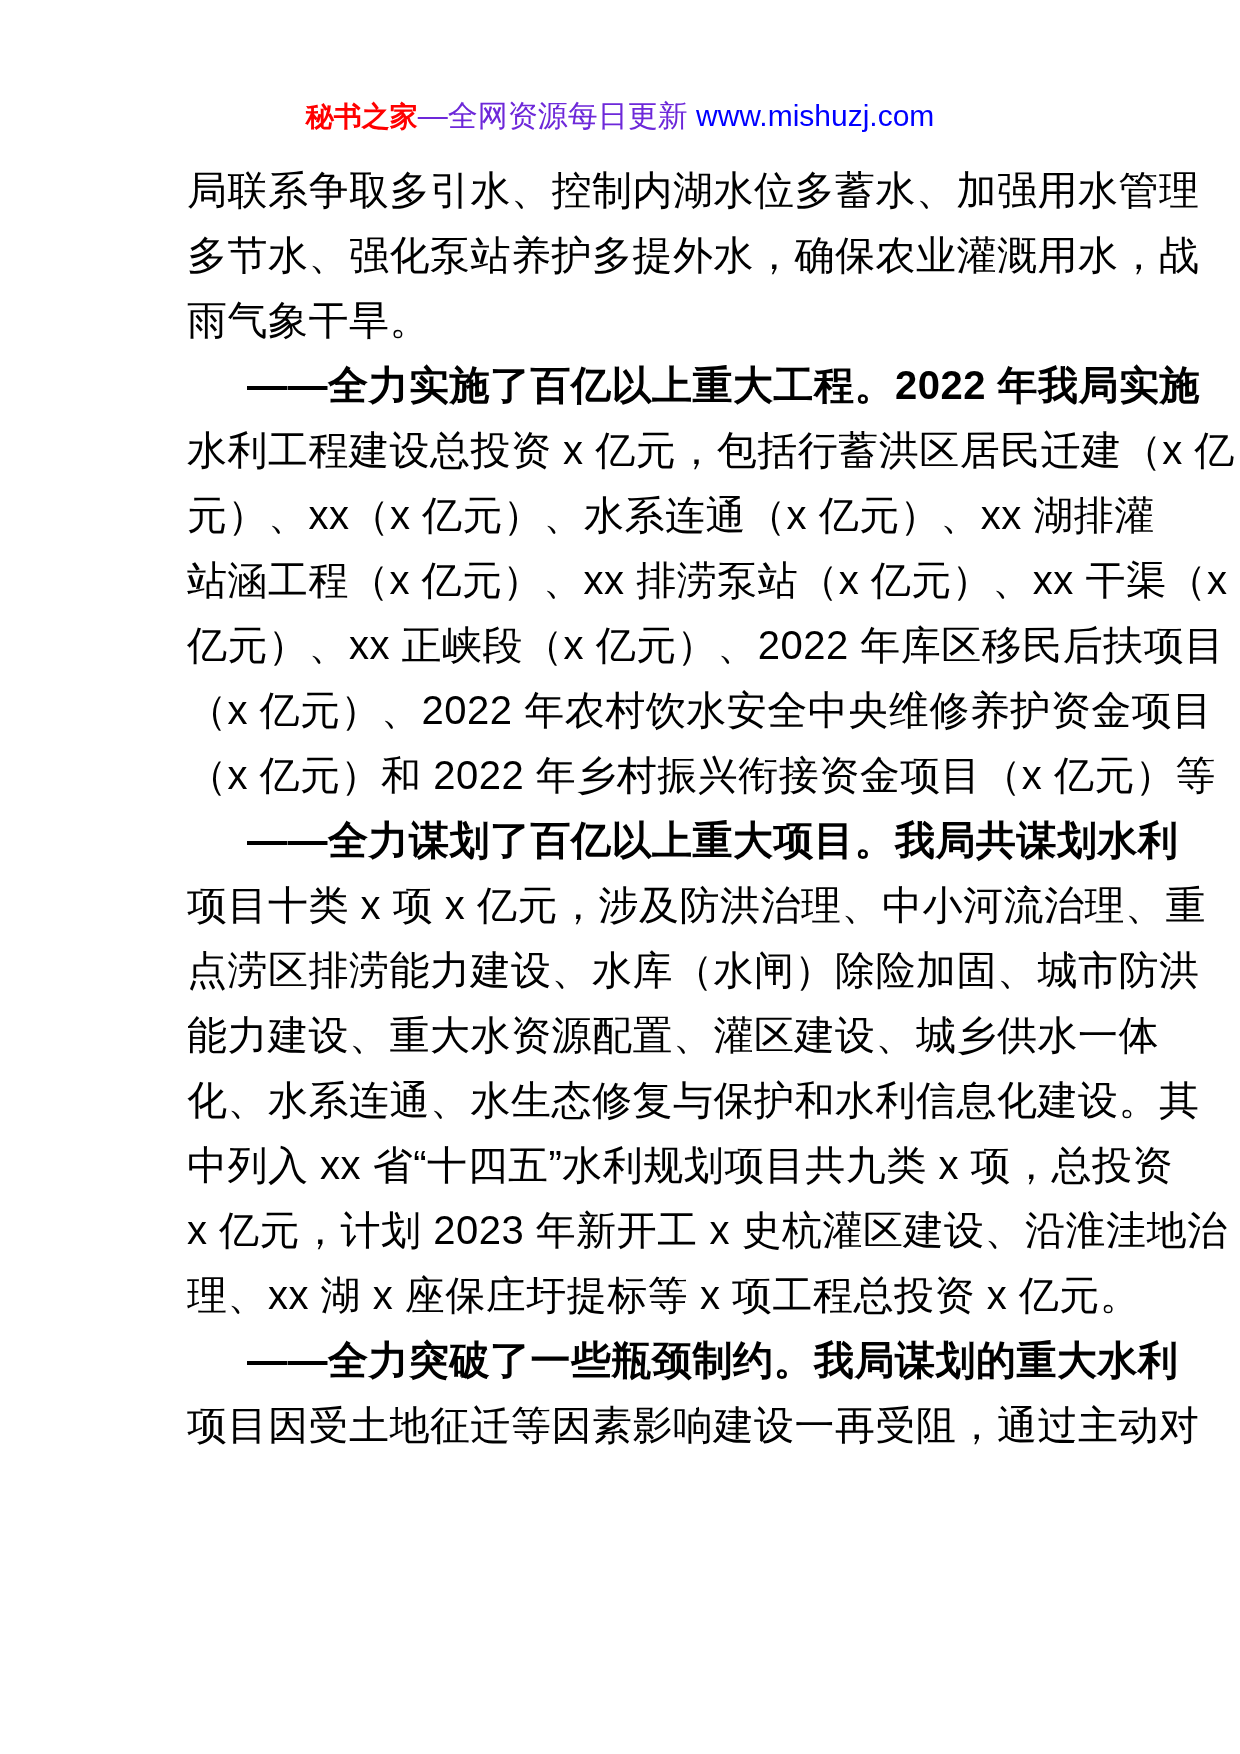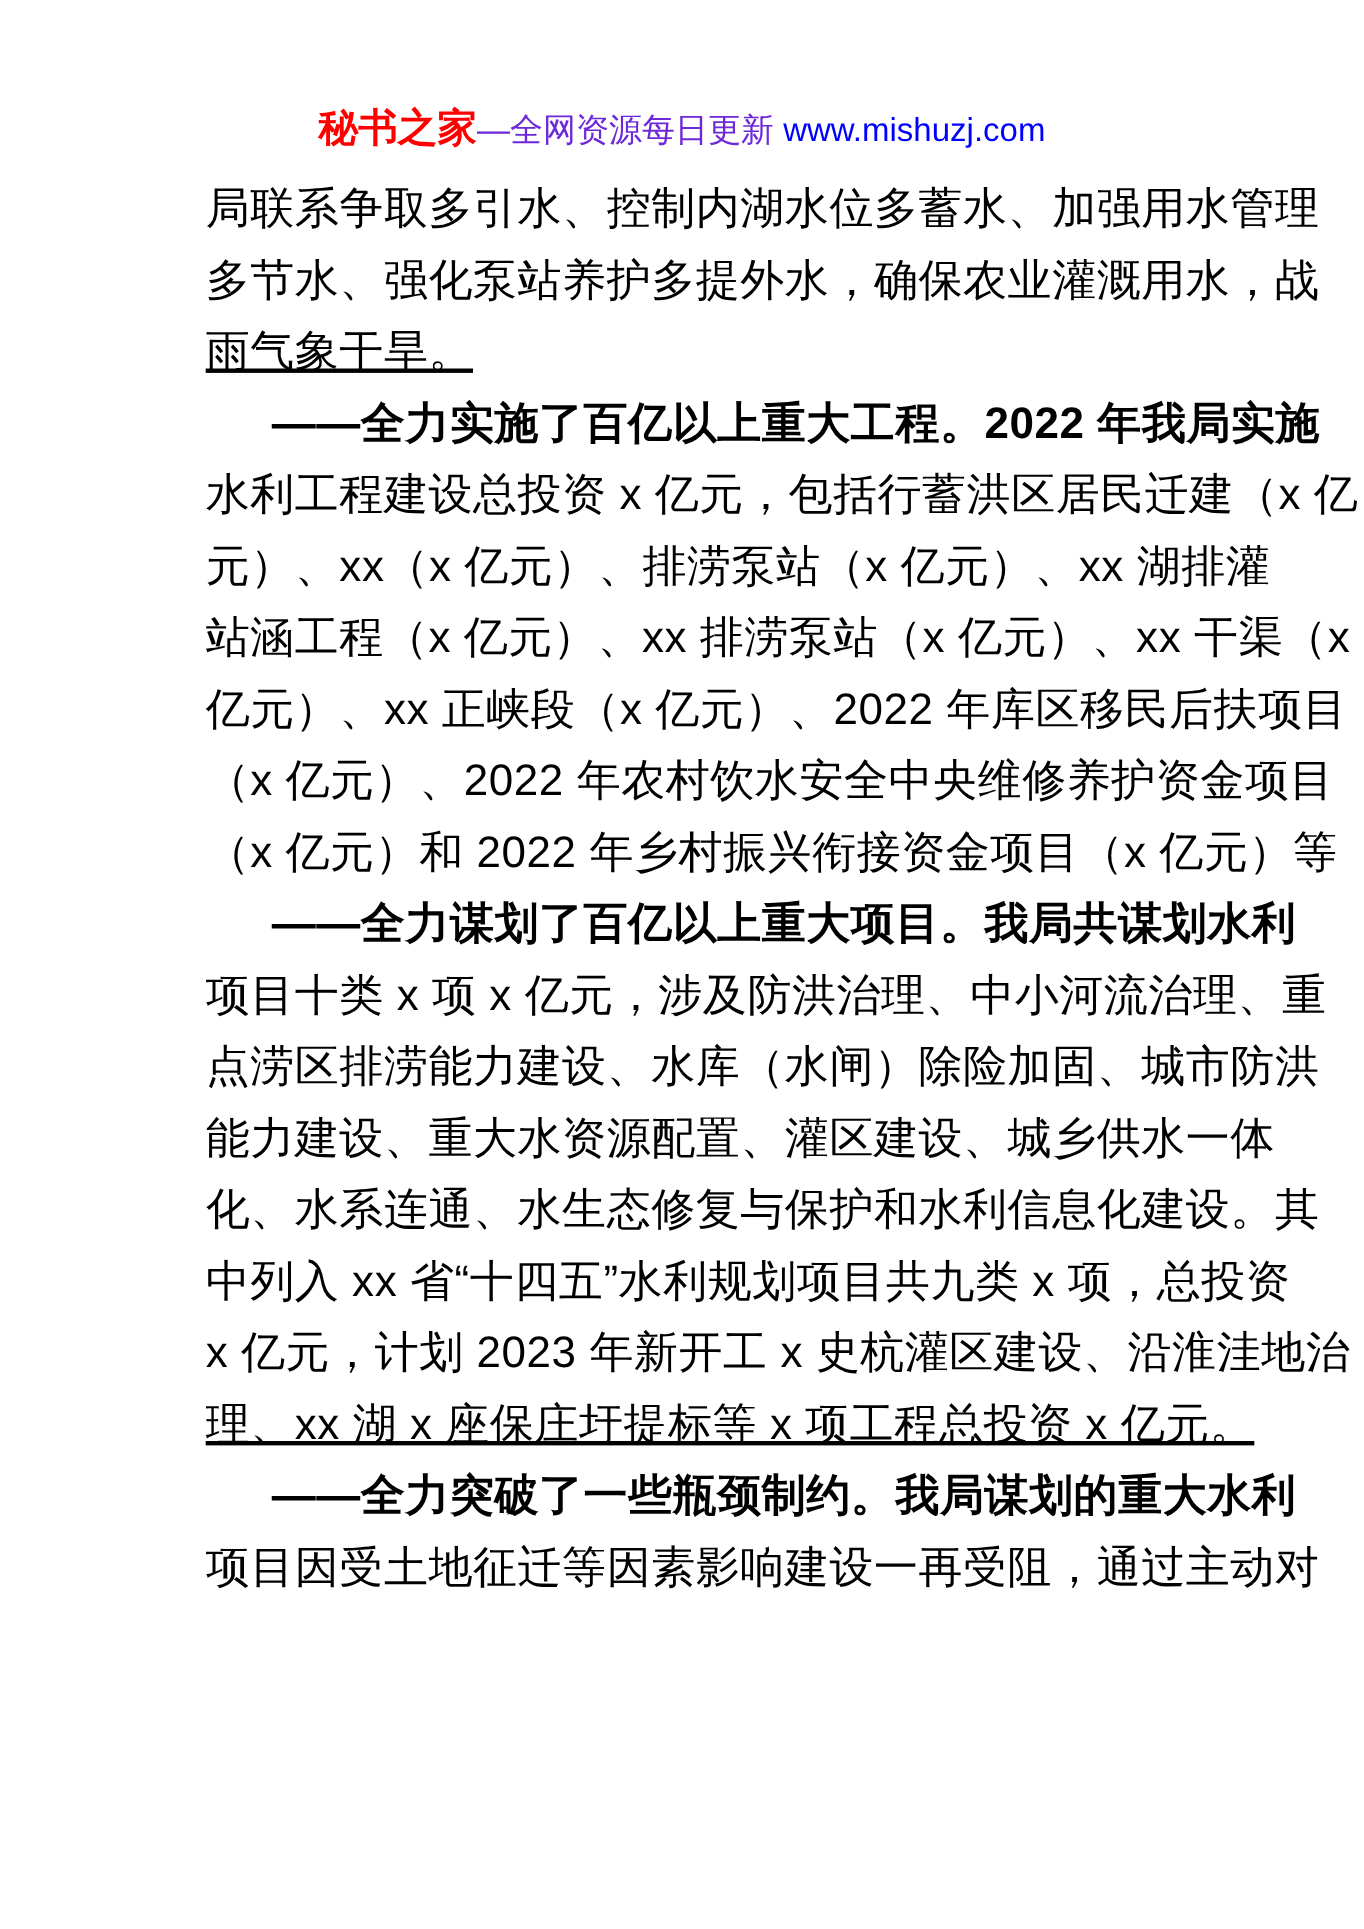--- a/index.html
+++ b/index.html
@@ -22,21 +22,21 @@
     left: 0;
     right: 0;
     text-align: center;
     font-size: 30px;
     line-height: 40px;
     white-space: nowrap;
   }
   .site-name {
     color: #ff0000;
     font-weight: bold;
-    font-size: 36px;
+    font-size: 28px;
   }
   .tagline {
     color: #6d28d9;
   }
   .site-url {
     color: #0000ff;
     text-decoration: none;
   }
   .doc-body {
     position: absolute;
@@ -54,21 +54,20 @@
     height: 65px;
     text-align: justify;
     text-align-last: justify;
     letter-spacing: 0.5px;
     white-space: nowrap;
     overflow: visible;
   }
   .line.end {
     text-align: right;
     text-align-last: left;
-    text-decoration: underline;
   }
   .line.indent {
     text-indent: 60px;
     font-weight: bold;
   }
 </style>
 </head>
 <body>
 
 <div class="page">
@@ -81,21 +80,21 @@
 
     <div class="para">
       <div class="line">局联系争取多引水、控制内湖水位多蓄水、加强用水管理</div>
       <div class="line">多节水、强化泵站养护多提外水，确保农业灌溉用水，战</div>
       <div class="line end">雨气象干旱。</div>
     </div>
 
     <div class="para">
       <div class="line indent">——全力实施了百亿以上重大工程。2022 年我局实施</div>
       <div class="line">水利工程建设总投资 x 亿元，包括行蓄洪区居民迁建（x 亿</div>
-      <div class="line">元）、xx（x 亿元）、排涝泵站（x 亿元）、xx 湖排灌</div>
+      <div class="line">元）、xx（x 亿元）、水系连通（x 亿元）、xx 湖排灌</div>
       <div class="line">站涵工程（x 亿元）、xx 排涝泵站（x 亿元）、xx 干渠（x</div>
       <div class="line">亿元）、xx 正峡段（x 亿元）、2022 年库区移民后扶项目</div>
       <div class="line">（x 亿元）、2022 年农村饮水安全中央维修养护资金项目</div>
       <div class="line">（x 亿元）和 2022 年乡村振兴衔接资金项目（x 亿元）等</div>
     </div>
 
     <div class="para">
       <div class="line indent">——全力谋划了百亿以上重大项目。我局共谋划水利</div>
       <div class="line">项目十类 x 项 x 亿元，涉及防洪治理、中小河流治理、重</div>
       <div class="line">点涝区排涝能力建设、水库（水闸）除险加固、城市防洪</div>

